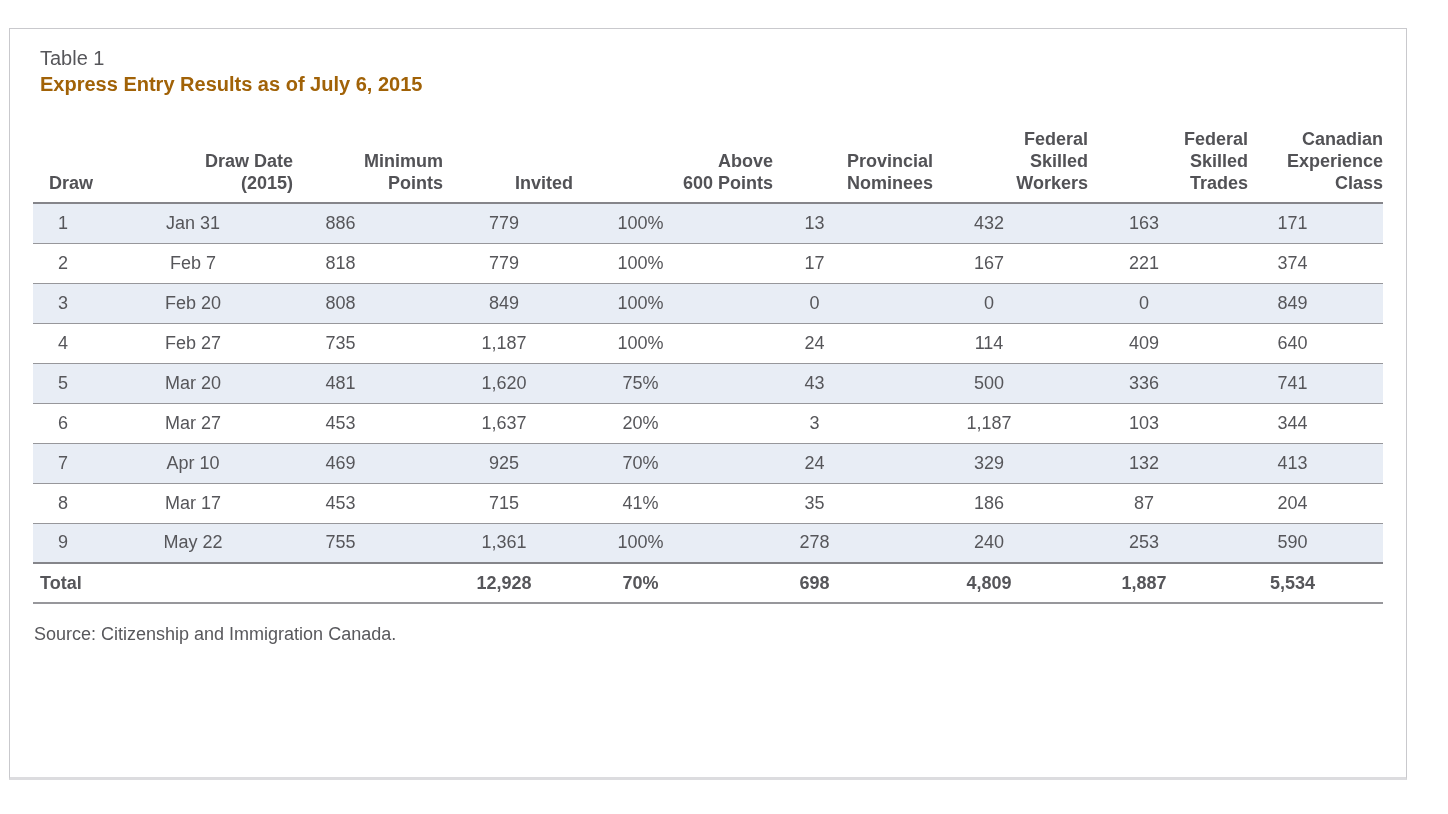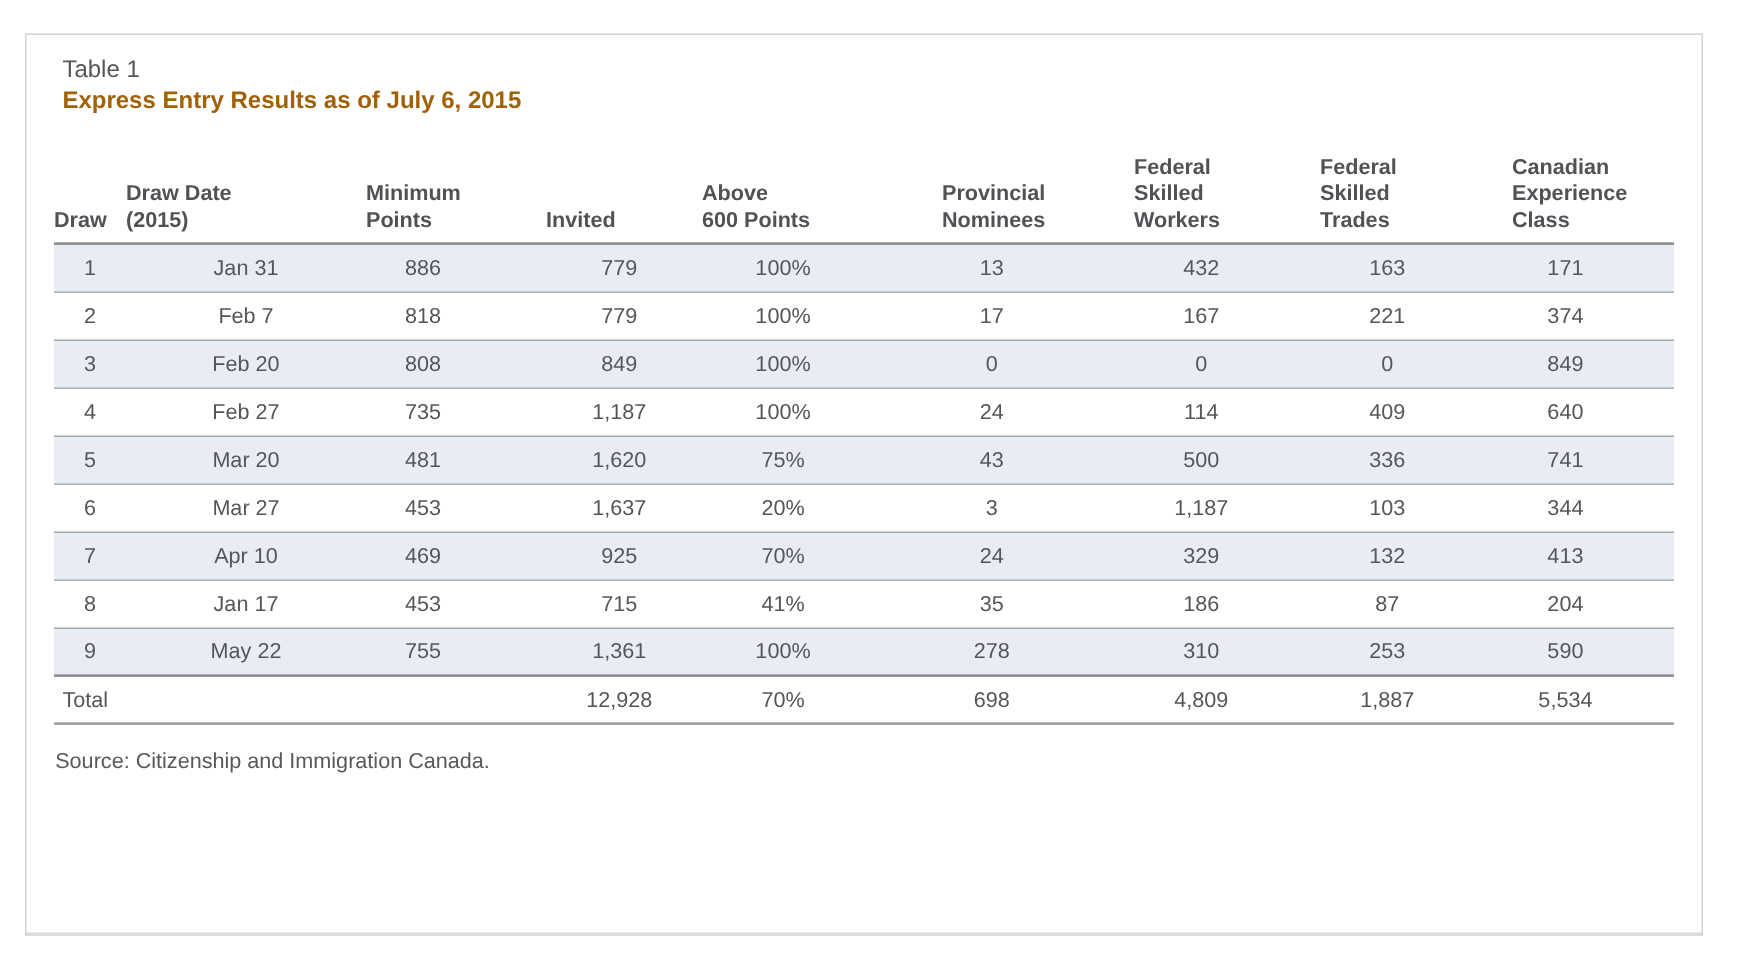--- a/index.html
+++ b/index.html
@@ -6,21 +6,21 @@
   html, body {
     background: #ffffff;
     width: 1448px;
     height: 814px;
     font-family: "Liberation Sans", "DejaVu Sans", sans-serif;
     color: #56565a;
     position: relative;
   }
   .panel {
     position: absolute;
-    left: 21px;
+    left: 9px;
     top: 28px;
     width: 1398px;
     height: 752px;
     background: #ffffff;
     border: 1px solid #c9c9cd;
     border-bottom: 3px solid #dcdcdf;
     padding: 14px 23px 0 23px;
     overflow: hidden;
   }
   .title-block { margin-left: 7px; margin-top: 2px; }
@@ -39,41 +39,41 @@
   table.results {
     border-collapse: collapse;
     table-layout: fixed;
     width: 1350px;
     margin-top: 14px;
   }
   table.results th {
     font-size: 18px;
     font-weight: bold;
     color: #525256;
-    text-align: left;
+    text-align: right;
     vertical-align: bottom;
     white-space: pre-line;
     line-height: 22px;
     height: 92px;
     padding-bottom: 8px;
     border-bottom: 2px solid #85858a;
   }
   table.results td {
     font-size: 18px;
     color: #56565a;
     height: 40px;
     vertical-align: middle;
     text-align: center;
   }
   tbody tr { border-bottom: 1.5px solid #97979b; }
   tbody tr:nth-child(odd) { background: #e8edf5; }
   tbody tr:last-child { border-bottom: 2px solid #85858a; }
   tfoot tr { border-bottom: 2px solid #97979b; }
   tfoot td {
-    font-weight: normal;
+    font-weight: bold;
     color: #525256;
     height: 38px;
   }
   
   .c0 { text-align: center; }
   td.c1 { text-align: center; }
   td.c2 { text-align: right; padding-right: 55px; }
   td.c3 { text-align: right; padding-right: 8px; }
   td.c4 { text-align: right; padding-right: 65px; }
   td.c5 { text-align: right; padding-right: 77px; }
@@ -205,37 +205,37 @@
         <td class="c2">469</td>
         <td class="c3">925</td>
         <td class="c4">70%</td>
         <td class="c5">24</td>
         <td class="c6">329</td>
         <td class="c7">132</td>
         <td class="c8">413</td>
       </tr>
       <tr>
         <td class="c0">8</td>
-        <td class="c1">Jan 17</td>
+        <td class="c1">Mar 17</td>
         <td class="c2">453</td>
         <td class="c3">715</td>
         <td class="c4">41%</td>
         <td class="c5">35</td>
         <td class="c6">186</td>
         <td class="c7">87</td>
         <td class="c8">204</td>
       </tr>
       <tr>
         <td class="c0">9</td>
         <td class="c1">May 22</td>
         <td class="c2">755</td>
         <td class="c3">1,361</td>
         <td class="c4">100%</td>
         <td class="c5">278</td>
-        <td class="c6">310</td>
+        <td class="c6">240</td>
         <td class="c7">253</td>
         <td class="c8">590</td>
       </tr>
     </tbody>
     <tfoot>
       <tr>
         <td class="c0">Total</td>
         <td class="c1"></td>
         <td class="c2"></td>
         <td class="c3">12,928</td>

